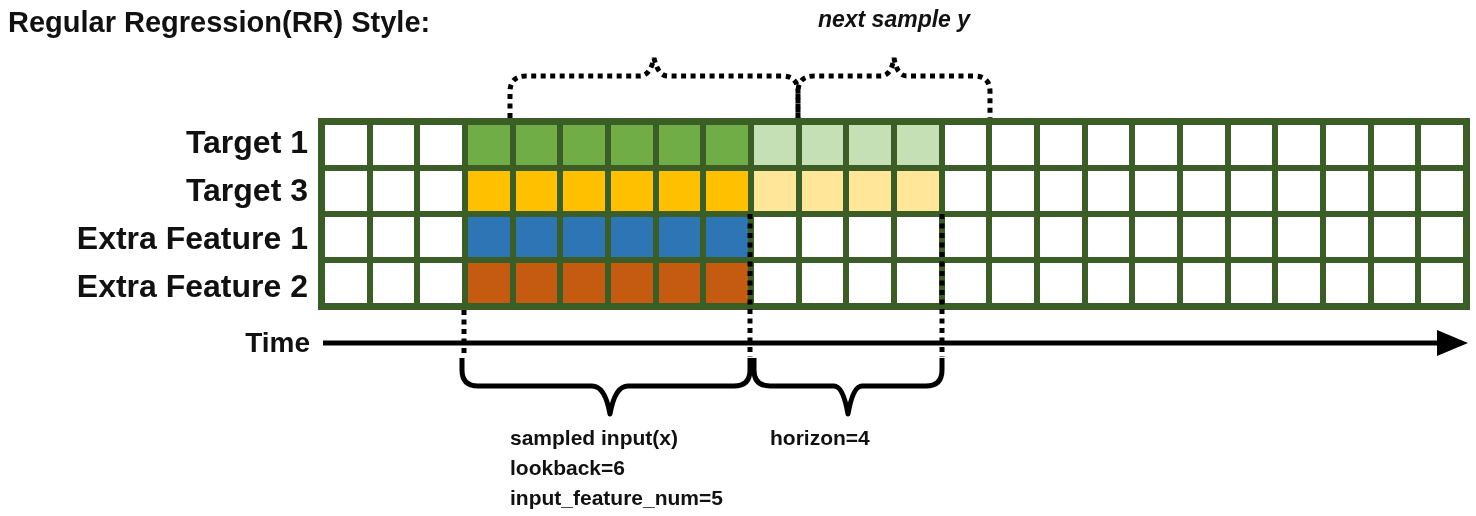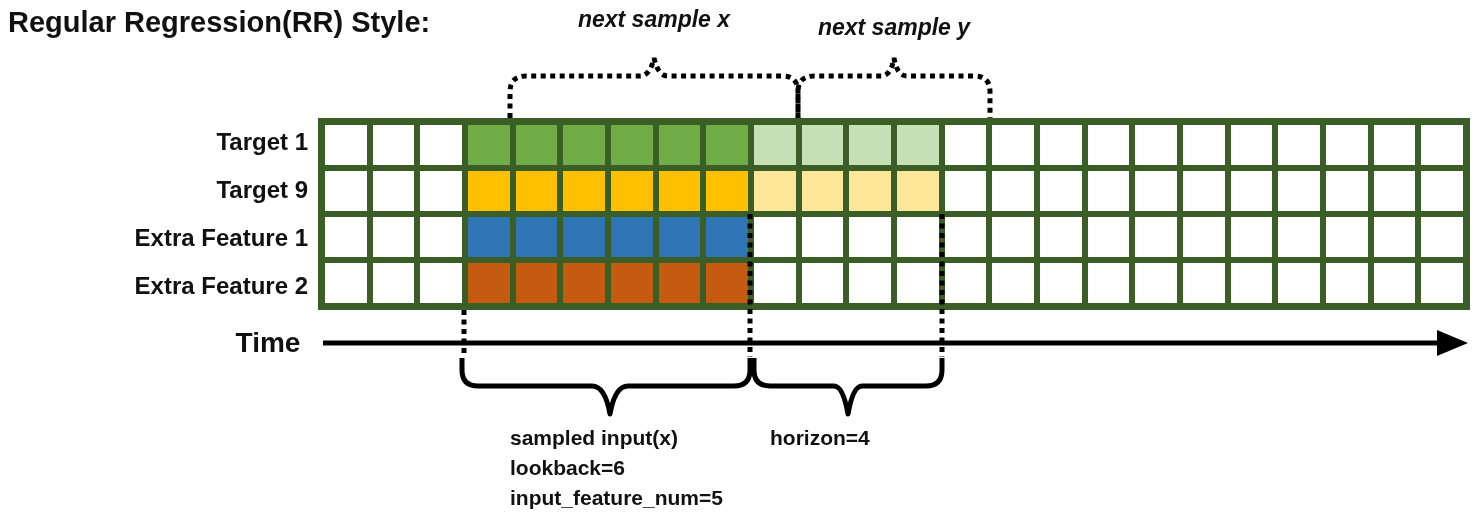--- a/index.html
+++ b/index.html
@@ -14,62 +14,61 @@
   }
   .title{
     position:absolute;left:8px;top:6px;
     font-size:29px;font-weight:700;letter-spacing:0px;
   }
   .brace-label{
     position:absolute;top:6px;transform:translateX(-50%);
     font-size:23px;font-style:italic;font-weight:700;white-space:nowrap;
   }
   #label-next-x{left:654px;}
-  #label-next-y{left:894px;margin-top:8px;}
+  #label-next-y{left:894px;}
   .grid{
     position:absolute;left:318px;top:118px;
     width:1152px;height:192px;
     box-sizing:border-box;
     display:grid;
     grid-template-columns:repeat(24,1fr);
     gap:6px;padding:7px;
   }
   .cell{background:#ffffff;}
   .row-label{
     position:absolute;left:0;width:308px;height:48px;
     text-align:right;line-height:48px;
-    font-size:24px;font-weight:700;white-space:nowrap;
+    font-size:32px;font-weight:700;white-space:nowrap;
   }
   .time-label{
     position:absolute;left:226px;top:327px;width:84px;
-    font-size:28px;font-weight:700;text-align:center;
+    font-size:28px;font-weight:700;text-align:right;
   }
   .note-block{
     position:absolute;top:423px;
     font-size:21px;font-weight:700;line-height:30px;white-space:nowrap;
   }
   #note-input{left:510px;}
   #note-output{left:770px;}
   svg.overlay{
     position:absolute;left:0;top:0;z-index:5;pointer-events:none;
   }
 </style>
 </head>
 <body>
 
 <div class="canvas">
 
   <div class="title">Regular Regression(RR) Style:</div>
 
-  <div class="brace-label" id="label-next-x">next sample x</div>
   <div class="brace-label" id="label-next-y">next sample y</div>
 
   <div id="row-labels">
       <div class="row-label" style="top: 118px;">Target 1</div>
-      <div class="row-label" style="top: 166px;">Target 9</div>
+      <div class="row-label" style="top: 166px;">Target 3</div>
       <div class="row-label" style="top: 214px;">Extra Feature 1</div>
       <div class="row-label" style="top: 262px;">Extra Feature 2</div>
     </div>
 
   <div class="grid" id="grid" style="background: rgb(59, 93, 38);">
       <div class="cell" style="background: rgb(255, 255, 255);"></div>
       <div class="cell" style="background: rgb(255, 255, 255);"></div>
       <div class="cell" style="background: rgb(255, 255, 255);"></div>
       <div class="cell" style="background: rgb(112, 173, 71);"></div>
       <div class="cell" style="background: rgb(112, 173, 71);"></div>

